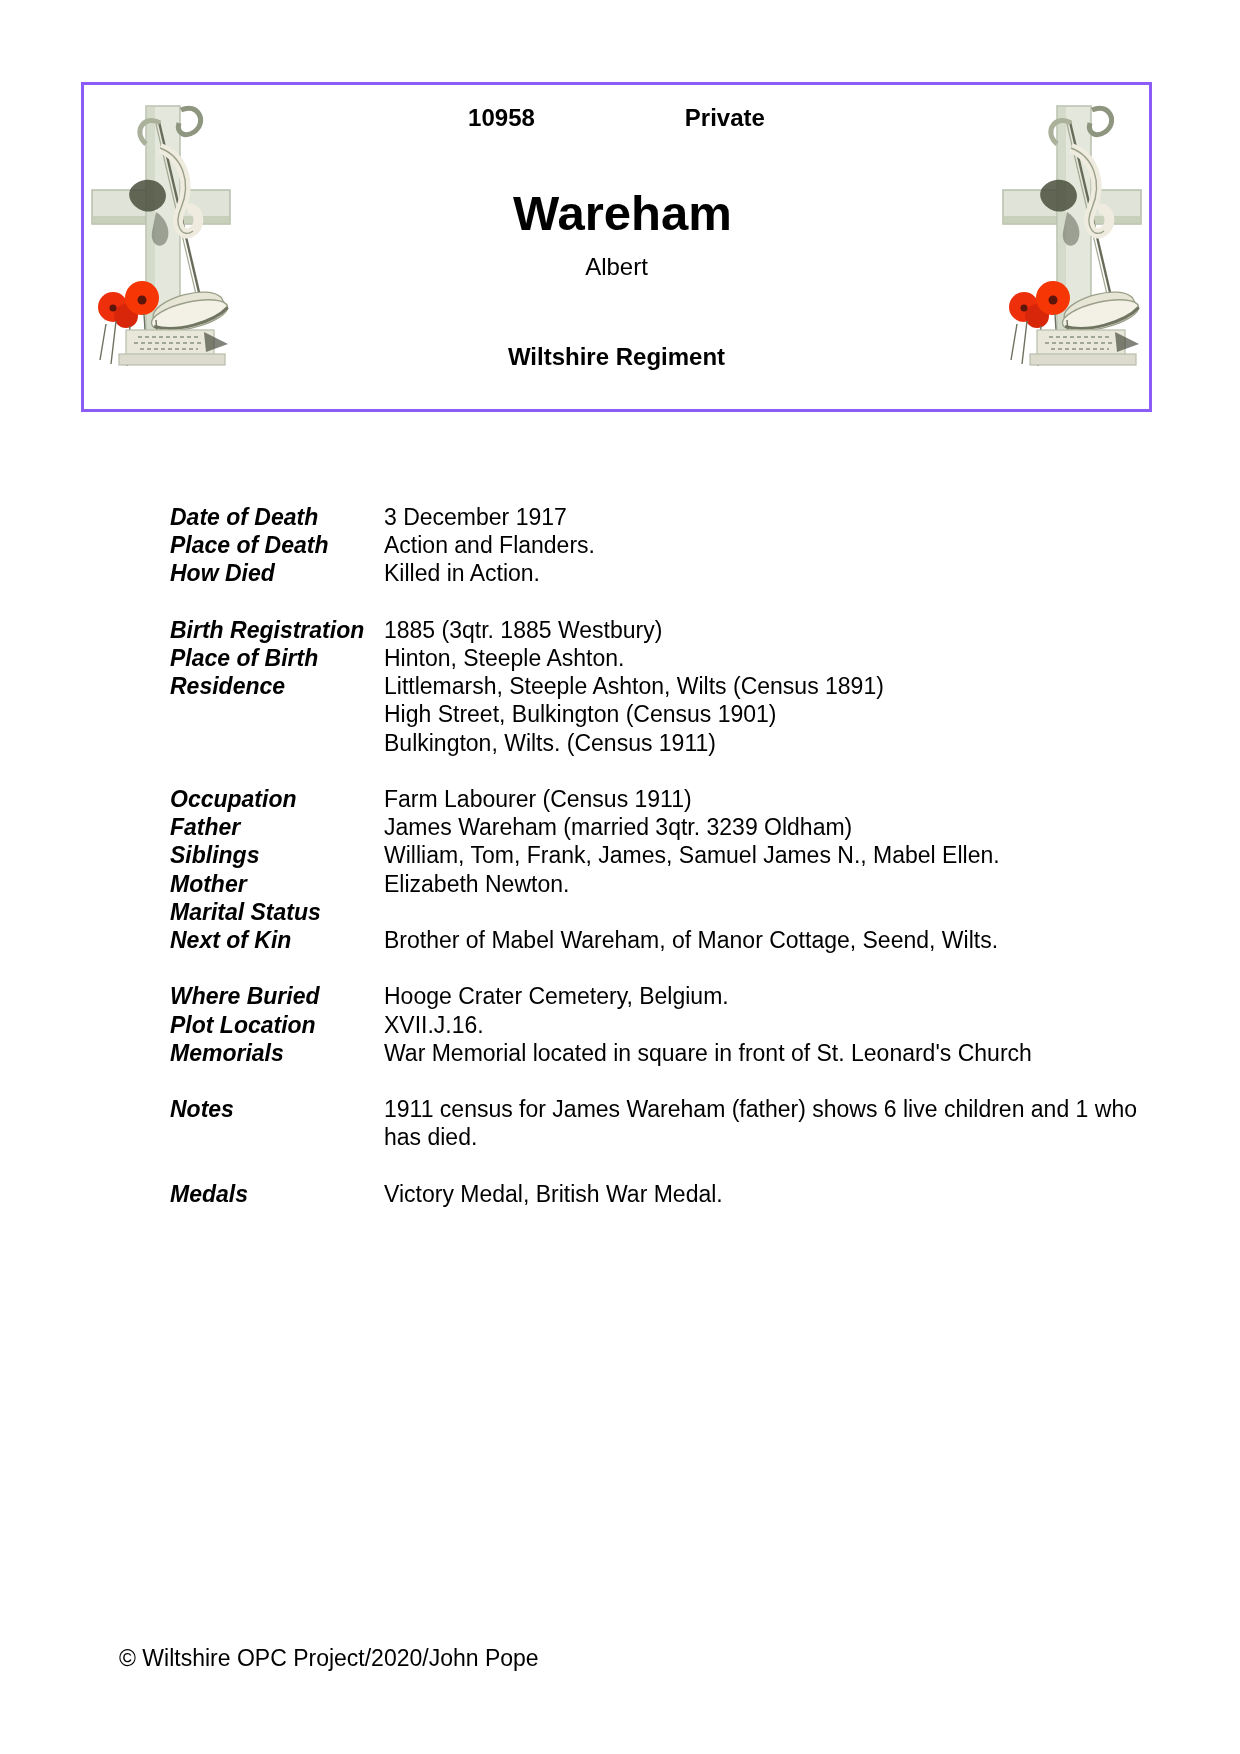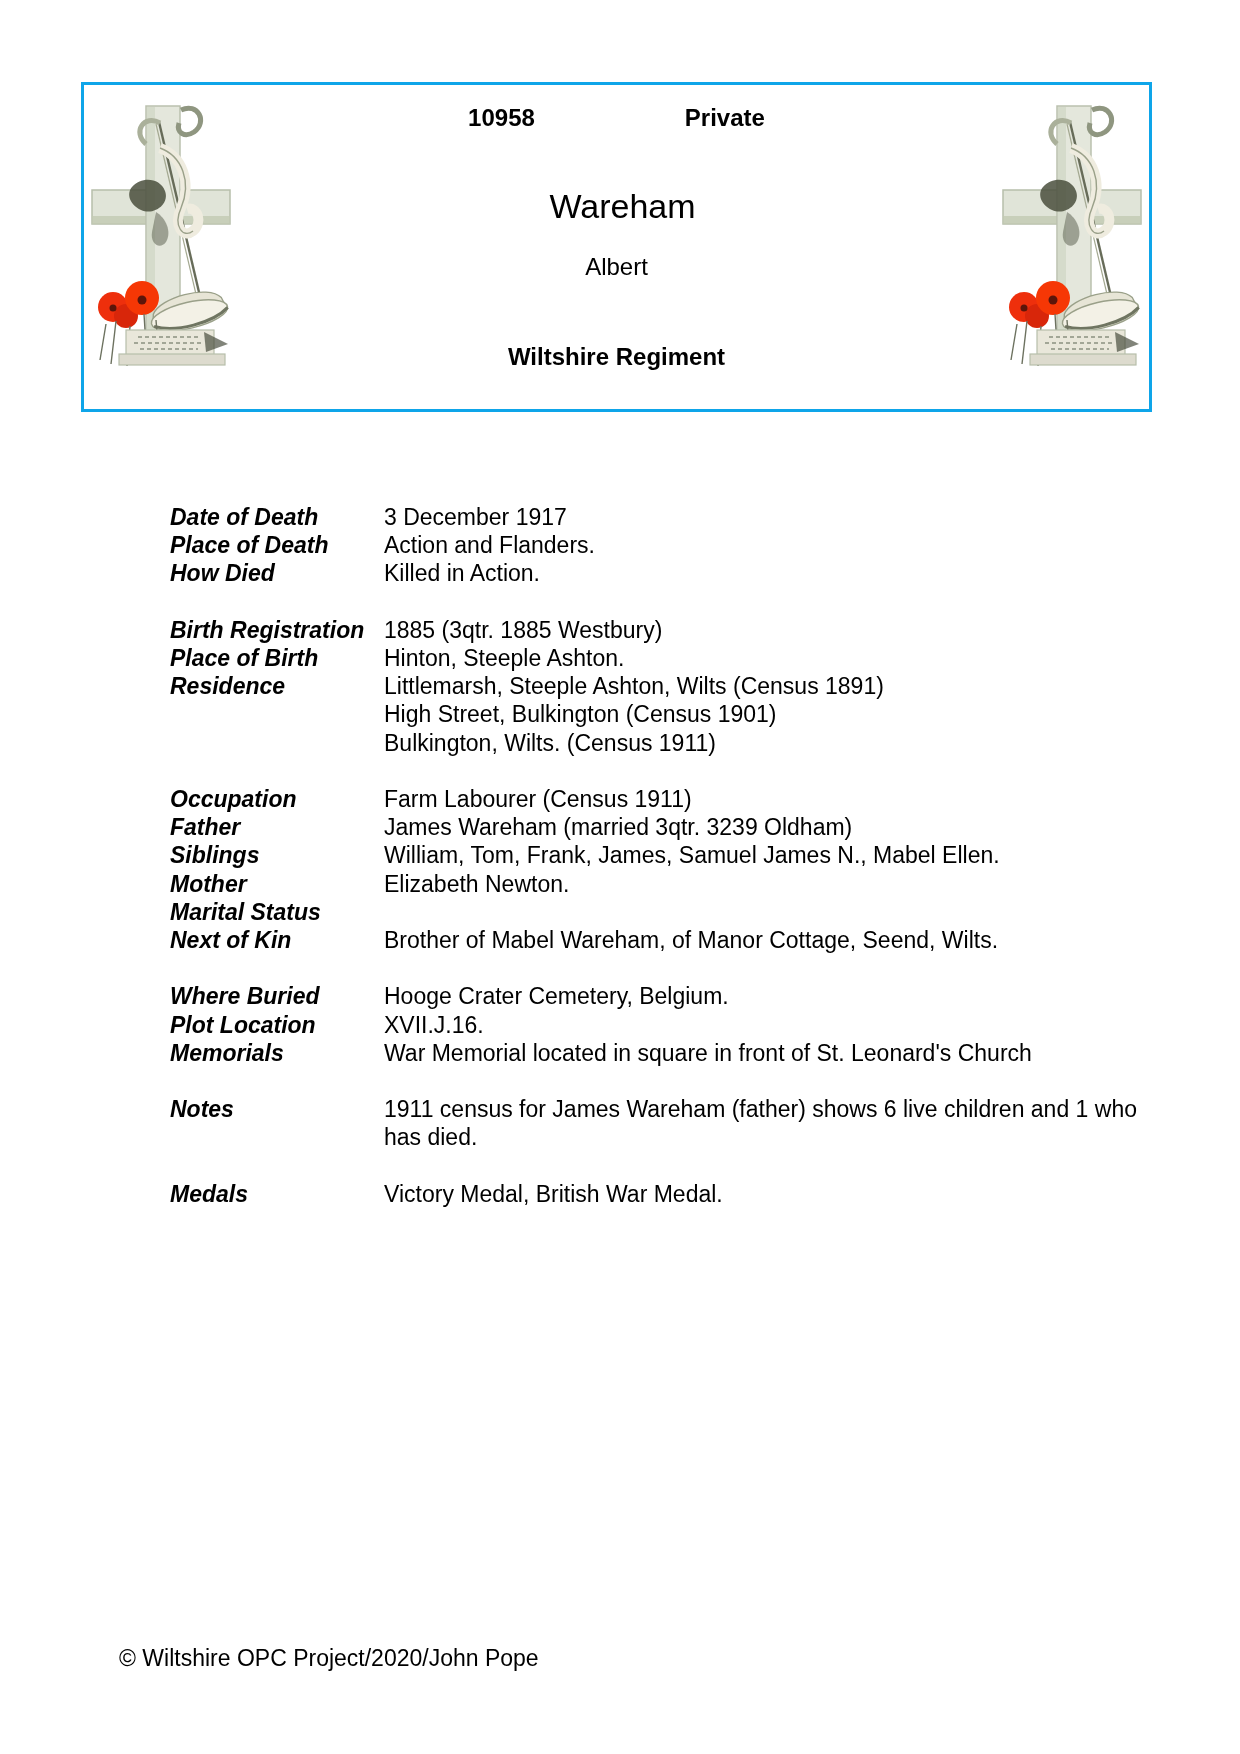--- a/index.html
+++ b/index.html
@@ -4,32 +4,32 @@
 <style>
   html,body{margin:0;padding:0;}
   body{
     width:1240px;height:1754px;background:#ffffff;color:#000;
     font-family:"Liberation Sans", sans-serif;
     position:relative;overflow:hidden;
   }
   
   .header-box{
     position:absolute;left:81px;top:82px;width:1065px;height:324px;
-    border:3px solid #0ea5e9;background:#fff;
+    border:3px solid #8b5cf6;background:#fff;
   }
   .cross-img{position:absolute;top:7px;width:150px;height:282px;}
   .cross-left{left:2px;}
   .cross-right{right:2px;}
   .hdr-line{position:absolute;left:0;right:0;text-align:center;white-space:nowrap;}
   .hdr-numrank{
     position:absolute;left:0;right:0;top:21px;
     display:flex;justify-content:center;gap:150px;
     font-weight:bold;font-size:24px;line-height:1;
   }
-  .hdr-surname{top:104px;font-weight:normal;font-size:34px;line-height:1;margin-left:12px;}
+  .hdr-surname{top:104px;font-weight:bold;font-size:49px;line-height:1;margin-left:12px;}
   .hdr-forename{top:170px;font-weight:normal;font-size:24px;line-height:1;}
   .hdr-regiment{top:260px;font-weight:bold;font-size:24px;line-height:1;}
   
   .details{
     position:absolute;left:170px;top:503px;width:990px;
     font-size:23px;line-height:28.2px;
   }
   .drow{display:flex;gap:6px;}
   .dlabel{
     width:208px;flex:none;

